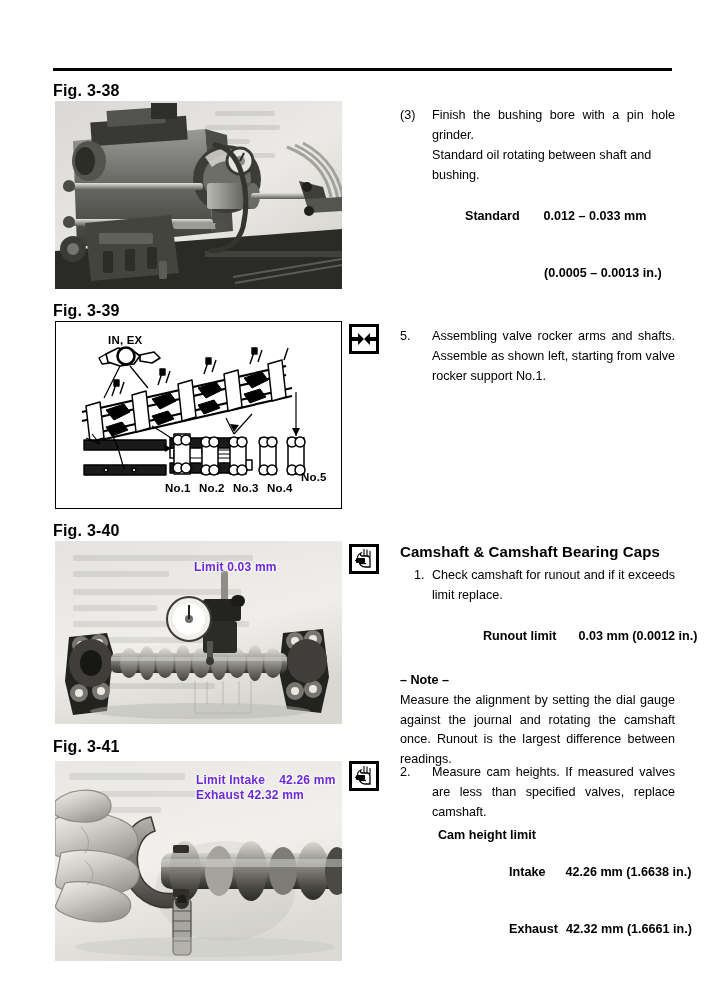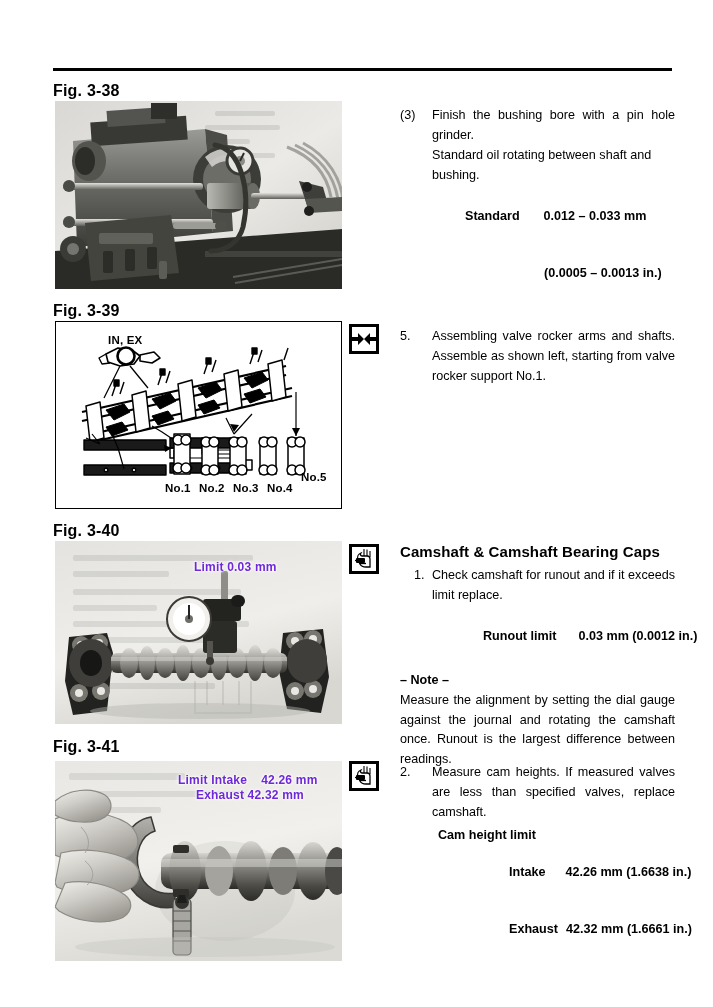--- a/index.html
+++ b/index.html
@@ -642,21 +642,21 @@
         <path d="M0 40 C14 28 36 26 50 34 C58 40 58 50 50 56 C38 64 14 62 0 54 Z"></path>
       </g>
       <g stroke="#9b9992" stroke-width="1" fill="none" opacity="0.8">
         <path d="M26 66 C34 74 36 84 30 92"></path>
         <path d="M30 100 C40 108 40 118 32 124"></path>
       </g>
 
       <ellipse cx="150" cy="186" rx="130" ry="10" fill="#c6c5c0" opacity="0.4"></ellipse>
     </svg>
 
-    <div class="overlay-text" style="left:123px; top:12px;">Limit Intake    42.26 mm</div>
+    <div class="overlay-text" style="left:141px; top:12px;">Limit Intake    42.26 mm</div>
     <div class="overlay-text" style="left:141px; top:27px;">Exhaust 42.32 mm</div>
   </div>
 
   <div class="icon-box" style="left:349px; top:761px;">
     <svg width="22" height="24" viewBox="0 0 22 24">
       <g fill="none" stroke="#000" stroke-width="1.3">
         <path d="M11 2 L11 9 M14 2.5 L14 9 M17 4 L17 10" stroke-width="1.1"></path>
         <path d="M8 6 C5 7 4 10 5 13 L7 17 C8 19 10 20 13 20 L17 20 L17 12 C17 10 16 9 14 9 L9 9 C7.5 9 7 7.5 8 6 Z" fill="#fff"></path>
       </g>
       <g fill="#000">

